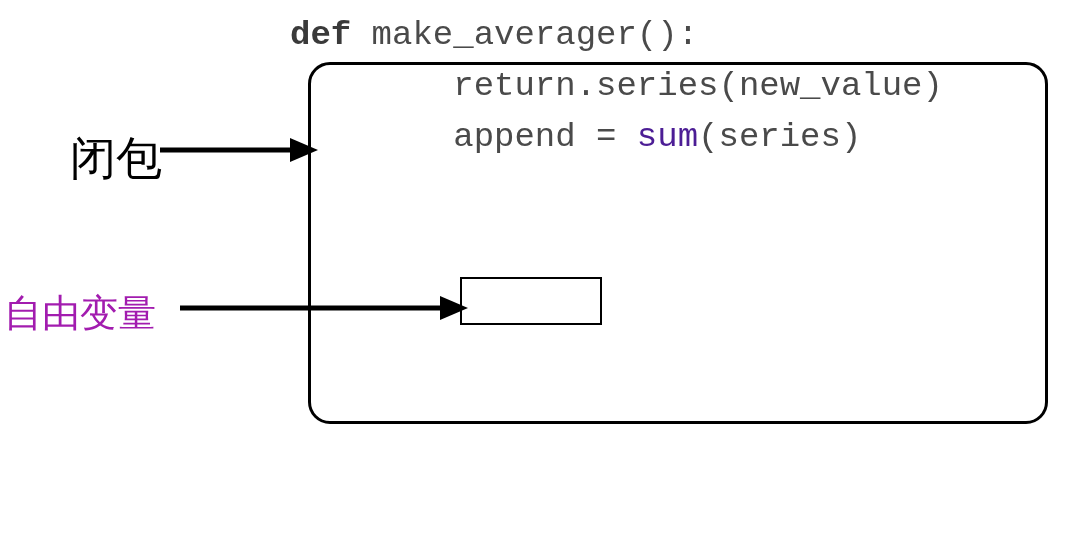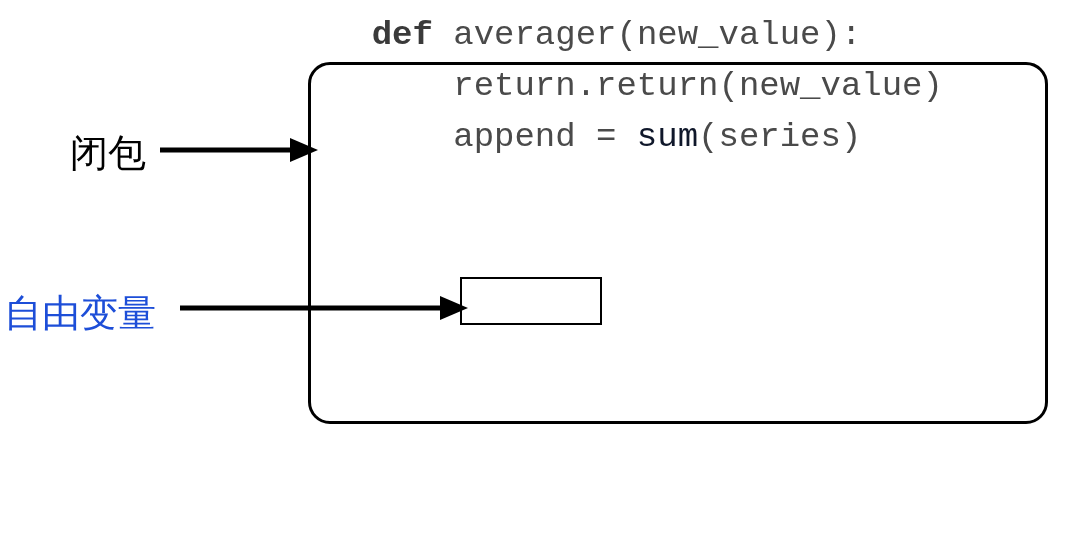--- a/index.html
+++ b/index.html
@@ -23,21 +23,21 @@
       line-height: 1.5;
     }
     .code-line {
       white-space: pre;
     }
     .kw {
       font-weight: bold;
       color: #3a3a3a;
     }
     .builtin {
-      color: #0f172a;
+      color: #4c1d95;
       font-family: Liberation Mono, monospace;
     }
     .closure-box {
       position: absolute;
       left: 308px;
       top: 62px;
       width: 740px;
       height: 362px;
       border: 3px solid #000;
       border-radius: 22px;
@@ -48,45 +48,45 @@
       top: 277px;
       width: 142px;
       height: 48px;
       border: 2px solid #000;
     }
     .label-closure {
       position: absolute;
       left: 70px;
       top: 128px;
       font-family: "SimSun", "Songti SC", serif;
-      font-size: 38px;
+      font-size: 46px;
       color: #000;
     }
     .label-freevar {
       position: absolute;
       left: 4px;
       top: 288px;
       font-family: "SimSun", "Songti SC", serif;
       font-size: 38px;
-      color: #1d4ed8;
+      color: #a21caf;
     }
     .arrow {
       position: absolute;
     }
   </style>
 </head>
 <body>
 
 <div class="closure-box"></div>
 <div class="highlight-box"></div>
 
 <div class="code-container">
+  <div class="code-line"><span class="kw">def</span><span> make_averager():</span></div>
   <div class="code-line"></div>
-  <div class="code-line">    <span class="kw">def</span><span> averager(new_value):</span></div>
-  <div class="code-line"><span>        </span><span>return</span><span>.return(new_value)</span></div>
+  <div class="code-line"><span>        </span><span>return</span><span>.series(new_value)</span></div>
   <div class="code-line"><span>        append = </span><span class="builtin">sum</span><span>(series)</span></div>
   <div class="code-line"></div>
 </div>
 
 <div class="label-closure">闭包</div>
 <div class="label-freevar">自由变量</div>
 
 <svg class="arrow" style="left:150px; top:130px;" width="170" height="40">
   <line x1="10" y1="20" x2="140" y2="20" stroke="#000" stroke-width="5"></line>
   <polygon points="140,8 168,20 140,32" fill="#000"></polygon>

